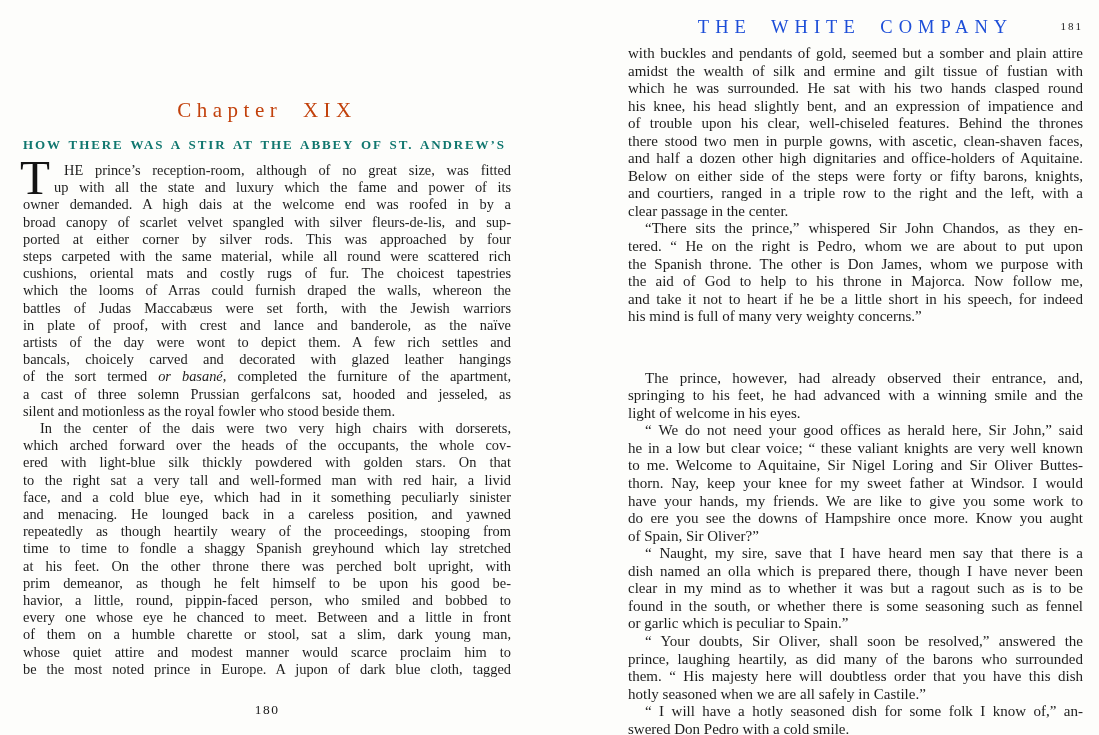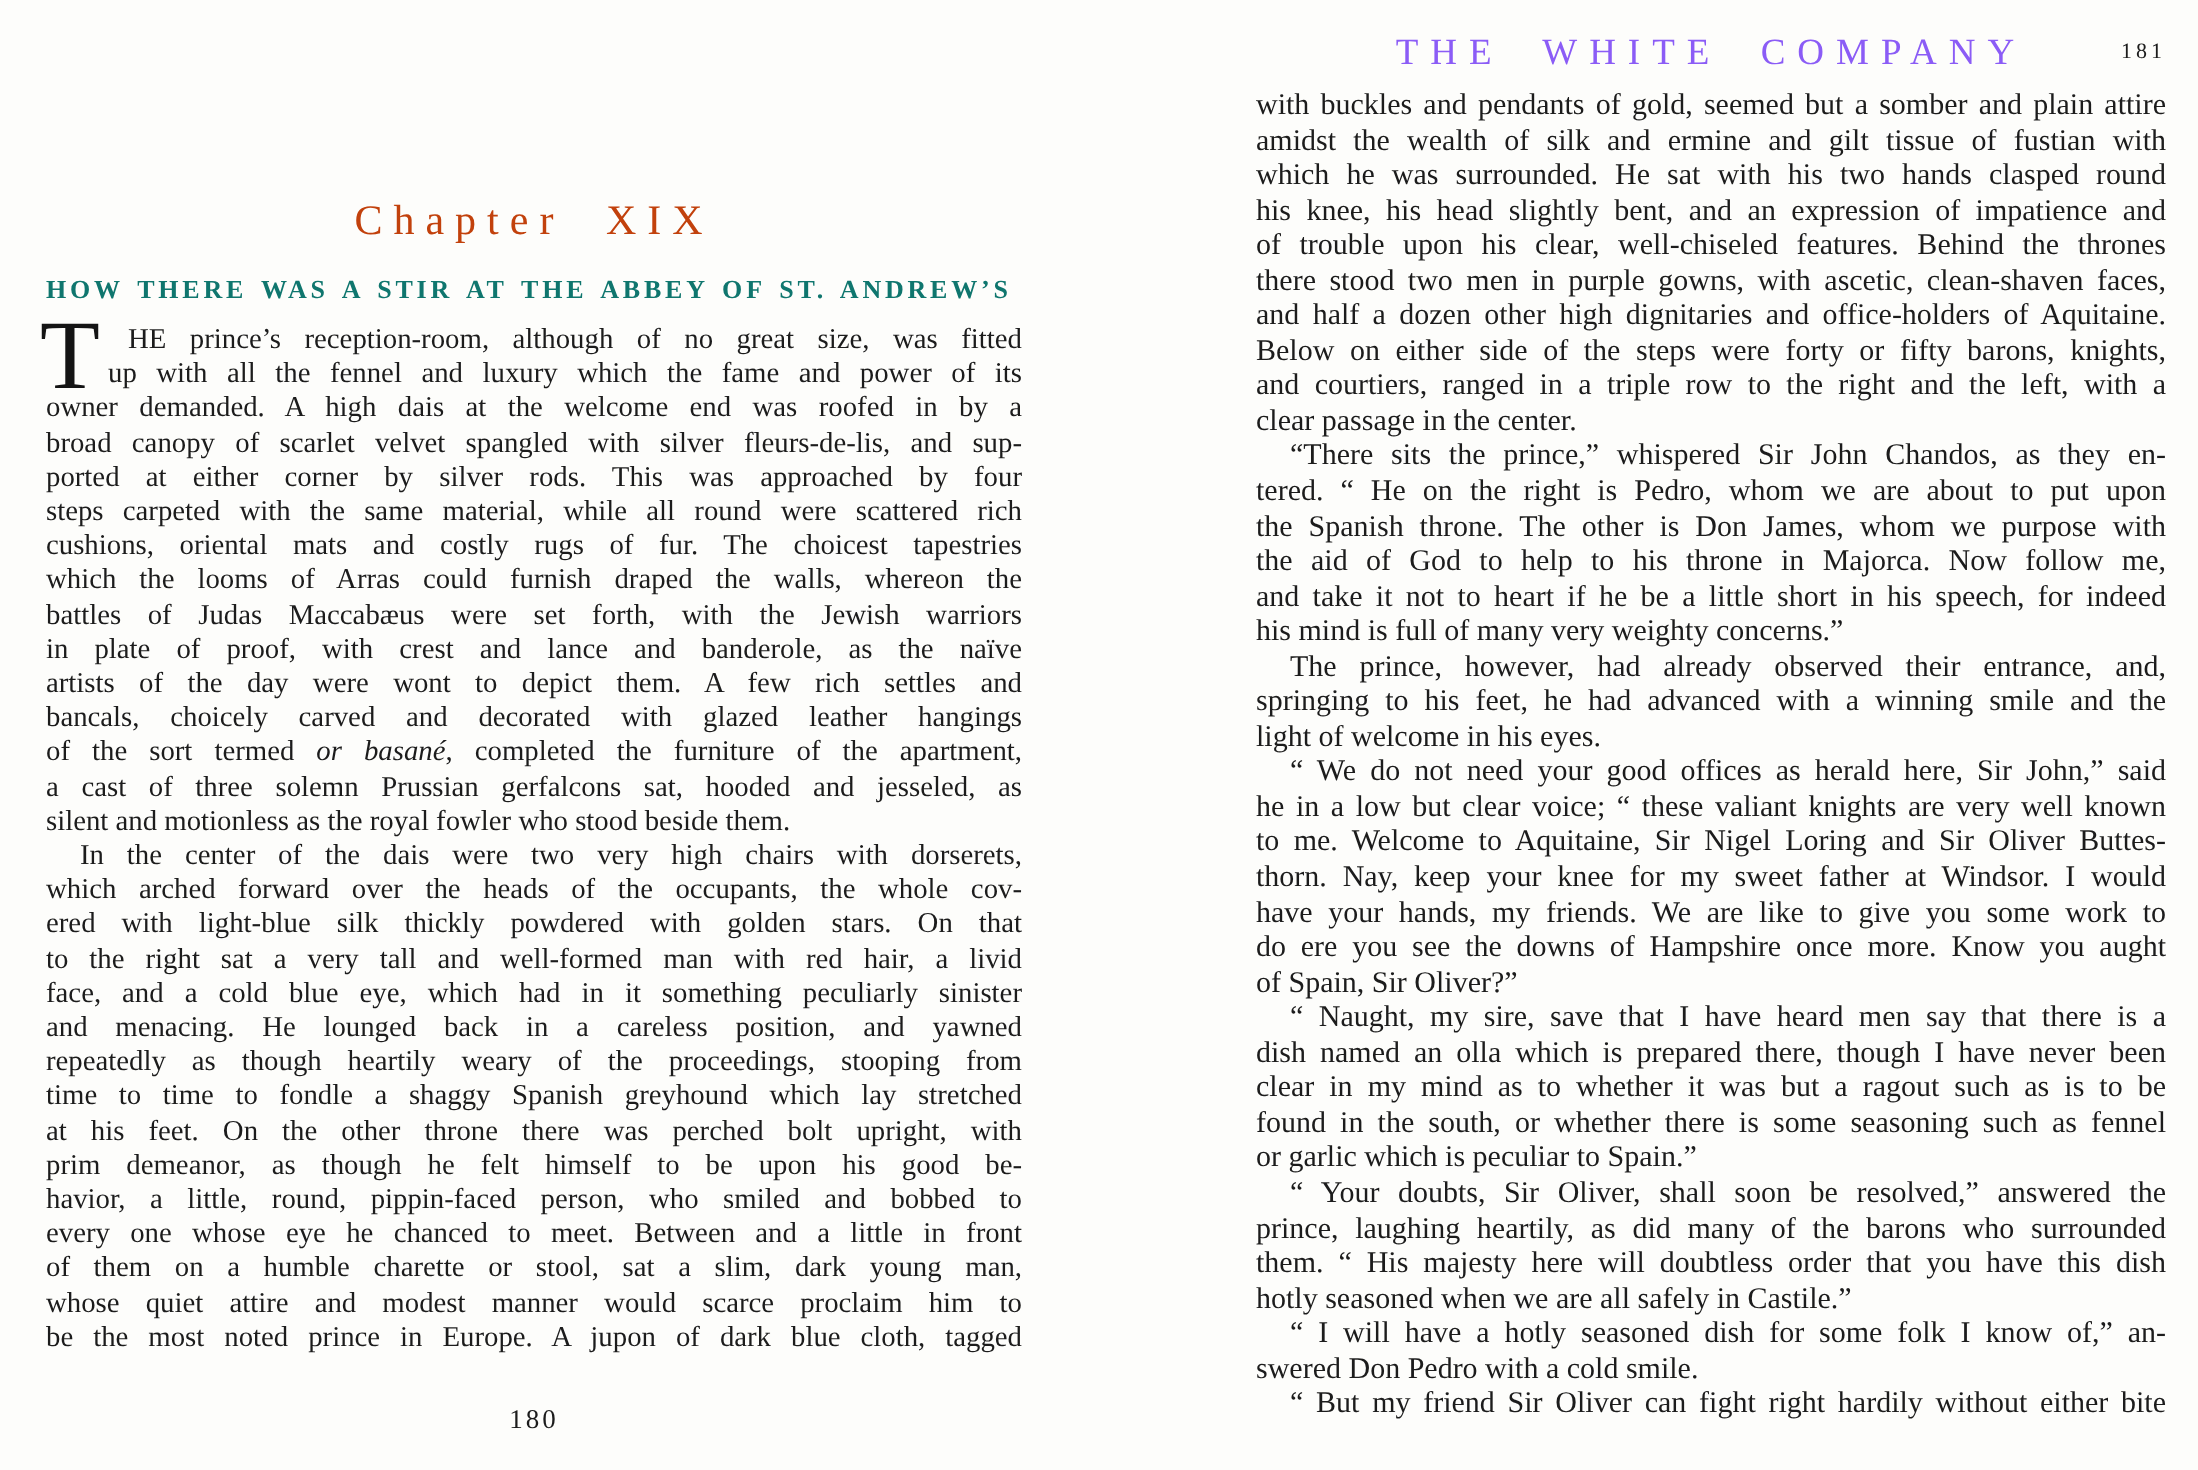--- a/index.html
+++ b/index.html
@@ -27,21 +27,21 @@
     text-align: left;
     font-size: 13px; letter-spacing: 1.9px; word-spacing: 2px;
     color: #0f766e;
     font-weight: bold;
   }
 
   .running-header {
     position: absolute; top: 17px; left: 0; right: 0;
     text-align: center;
     font-size: 18.5px; letter-spacing: 6px; word-spacing: 9px;
-    color: #8b5cf6;
+    color: #1d4ed8;
   }
   .folio-right {
     position: absolute; top: 20px; right: 0;
     font-size: 11px; letter-spacing: 2px; margin-left: 23px;
   }
   .folio-left {
     position: absolute; top: 702px; left: 0; right: 0;
     text-align: center;
     font-size: 13.5px; letter-spacing: 1.5px;
   }
@@ -70,21 +70,21 @@
 
 <div id="spread">
 
   <div class="page" id="left-page">
     <div class="chapter-heading">Chapter XIX</div>
     <div class="chapter-subtitle">HOW THERE WAS A STIR AT THE ABBEY OF ST. ANDREW’S</div>
     <div class="page-body">
         <div class="para">
           <span class="dropcap">T</span>
           <div class="line" style="padding-left: 41px;">HE prince’s reception-room, although of no great size, was fitted</div>
-          <div class="line" style="padding-left: 31px;">up with all the fennel and luxury which the fame and power of its</div>
+          <div class="line" style="padding-left: 31px;">up with all the state and luxury which the fame and power of its</div>
           <div class="line">owner demanded.  A high dais at the welcome end was roofed in by a</div>
           <div class="line">broad canopy of scarlet velvet spangled with silver fleurs-de-lis, and sup-</div>
           <div class="line">ported at either corner by silver rods.  This was approached by four</div>
           <div class="line">steps carpeted with the same material, while all round were scattered rich</div>
           <div class="line">cushions, oriental mats and costly rugs of fur.  The choicest tapestries</div>
           <div class="line">which the looms of Arras could furnish draped the walls, whereon the</div>
           <div class="line">battles of Judas Maccabæus were set forth, with the Jewish warriors</div>
           <div class="line">in plate of proof, with crest and lance and banderole, as the naïve</div>
           <div class="line">artists of the day were wont to depict them.  A few rich settles and</div>
           <div class="line">bancals, choicely carved and decorated with glazed leather hangings</div>
@@ -131,21 +131,21 @@
         </div>
         <div class="para">
           <div class="line" style="padding-left: 17px;">“There sits the prince,” whispered Sir John Chandos, as they en-</div>
           <div class="line">tered.  “ He on the right is Pedro, whom we are about to put upon</div>
           <div class="line">the Spanish throne.  The other is Don James, whom we purpose with</div>
           <div class="line">the aid of God to help to his throne in Majorca.  Now follow me,</div>
           <div class="line">and take it not to heart if he be a little short in his speech, for indeed</div>
           <div class="line last">his mind is full of many very weighty concerns.”</div>
         </div>
         <div class="para">
-          <div class="line" style="padding-left: 17px;">The prince, however, had already observed their entrance, and,</div>
+          <div class="line" style="padding-left: 17px; margin-top: 44px;">The prince, however, had already observed their entrance, and,</div>
           <div class="line">springing to his feet, he had advanced with a winning smile and the</div>
           <div class="line last">light of welcome in his eyes.</div>
         </div>
         <div class="para">
           <div class="line" style="padding-left: 17px;">“ We do not need your good offices as herald here, Sir John,” said</div>
           <div class="line">he in a low but clear voice; “ these valiant knights are very well known</div>
           <div class="line">to me.  Welcome to Aquitaine, Sir Nigel Loring and Sir Oliver Buttes-</div>
           <div class="line">thorn.  Nay, keep your knee for my sweet father at Windsor.  I would</div>
           <div class="line">have your hands, my friends.  We are like to give you some work to</div>
           <div class="line">do ere you see the downs of Hampshire once more.  Know you aught</div>

